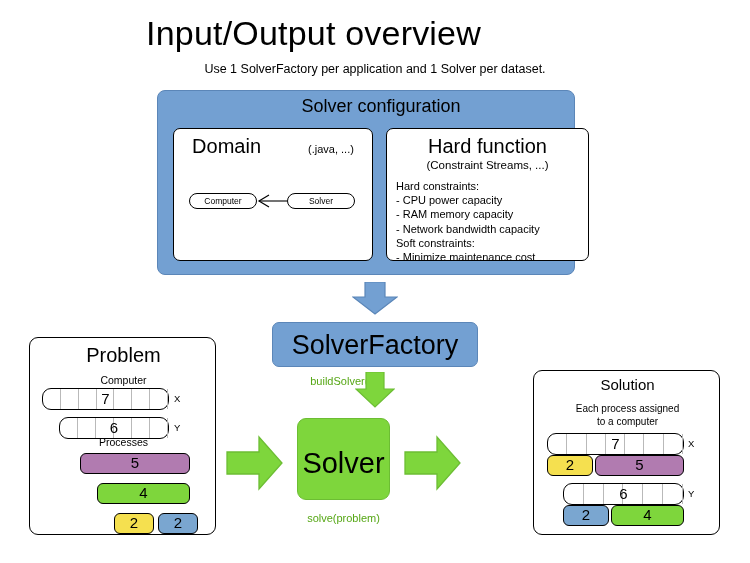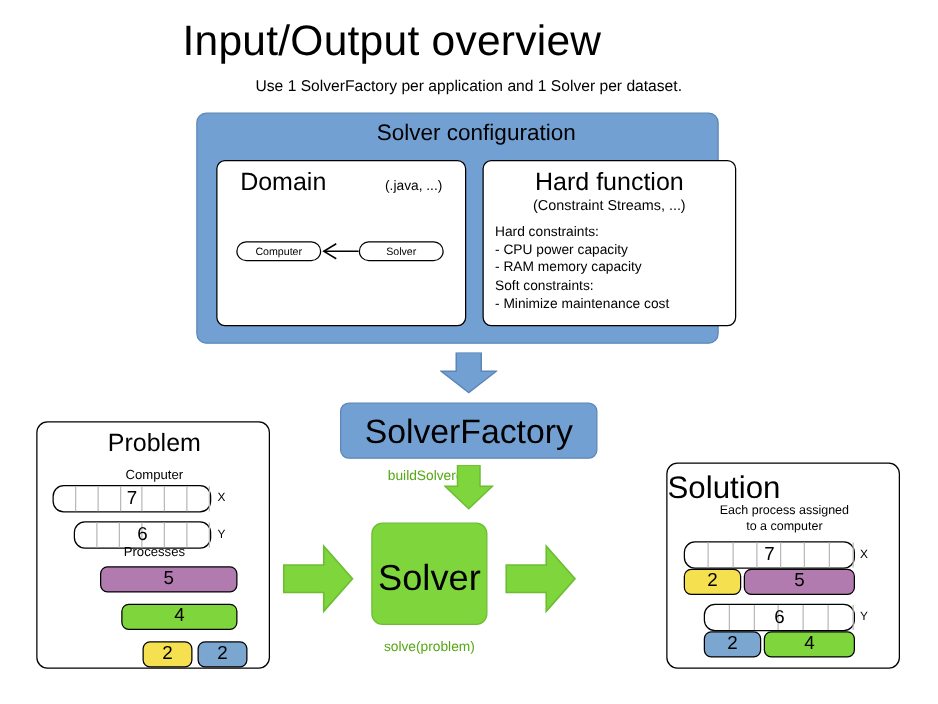--- a/index.html
+++ b/index.html
@@ -168,21 +168,21 @@
   #problem-proc-2b { left: 128px; top: 175px; width: 40px; }
 
   
   #solution-card {
     left: 533px; top: 370px; width: 187px; height: 165px;
     background: #ffffff;
     border: 1.6px solid #000000;
     border-radius: 9px;
     box-sizing: border-box;
   }
-  #solution-title { left: 0; top: 5px; width: 187px; font-size: 25px; }
+  #solution-title { left: 0; top: 5px; width: 187px; text-align: center; font-size: 15px; }
   #solution-note {
     left: 0; top: 32px; width: 187px; text-align: center;
     font-size: 10px; line-height: 12.5px;
   }
   #sol-comp-x { left: 13px; top: 62px; width: 137px; }
   #sol-comp-y { left: 29px; top: 112px; width: 121px; }
   #sol-proc-2y { left: 13px; top: 84px; width: 46px; }
   #sol-proc-5  { left: 61px; top: 84px; width: 89px; }
   #sol-proc-2b { left: 29px; top: 134px; width: 46px; }
   #sol-proc-4  { left: 77px; top: 134px; width: 73px; }
@@ -230,20 +230,21 @@
     </div>
   </div>
 
   <div class="abs inner-card" id="score-card">
     <div class="card-title">Hard function</div>
     <div class="card-subtitle">(Constraint Streams, ...)</div>
     <div id="score-list">
       <div>Hard constraints:</div>
       <div>- CPU power capacity</div>
       <div>- RAM memory capacity</div>
+      <div>- Network bandwidth capacity</div>
       <div>Soft constraints:</div>
       <div>- Minimize maintenance cost</div>
     </div>
   </div>
 </div>
 
 <svg class="abs" id="arrow-config-to-factory" viewBox="0 0 46 33">
   <polygon points="13,0 33,0 33,15 45,15 23,32 1,15 13,15" fill="#73a0d2" stroke="#5b86b8" stroke-width="1.2"></polygon>
 </svg>
 

